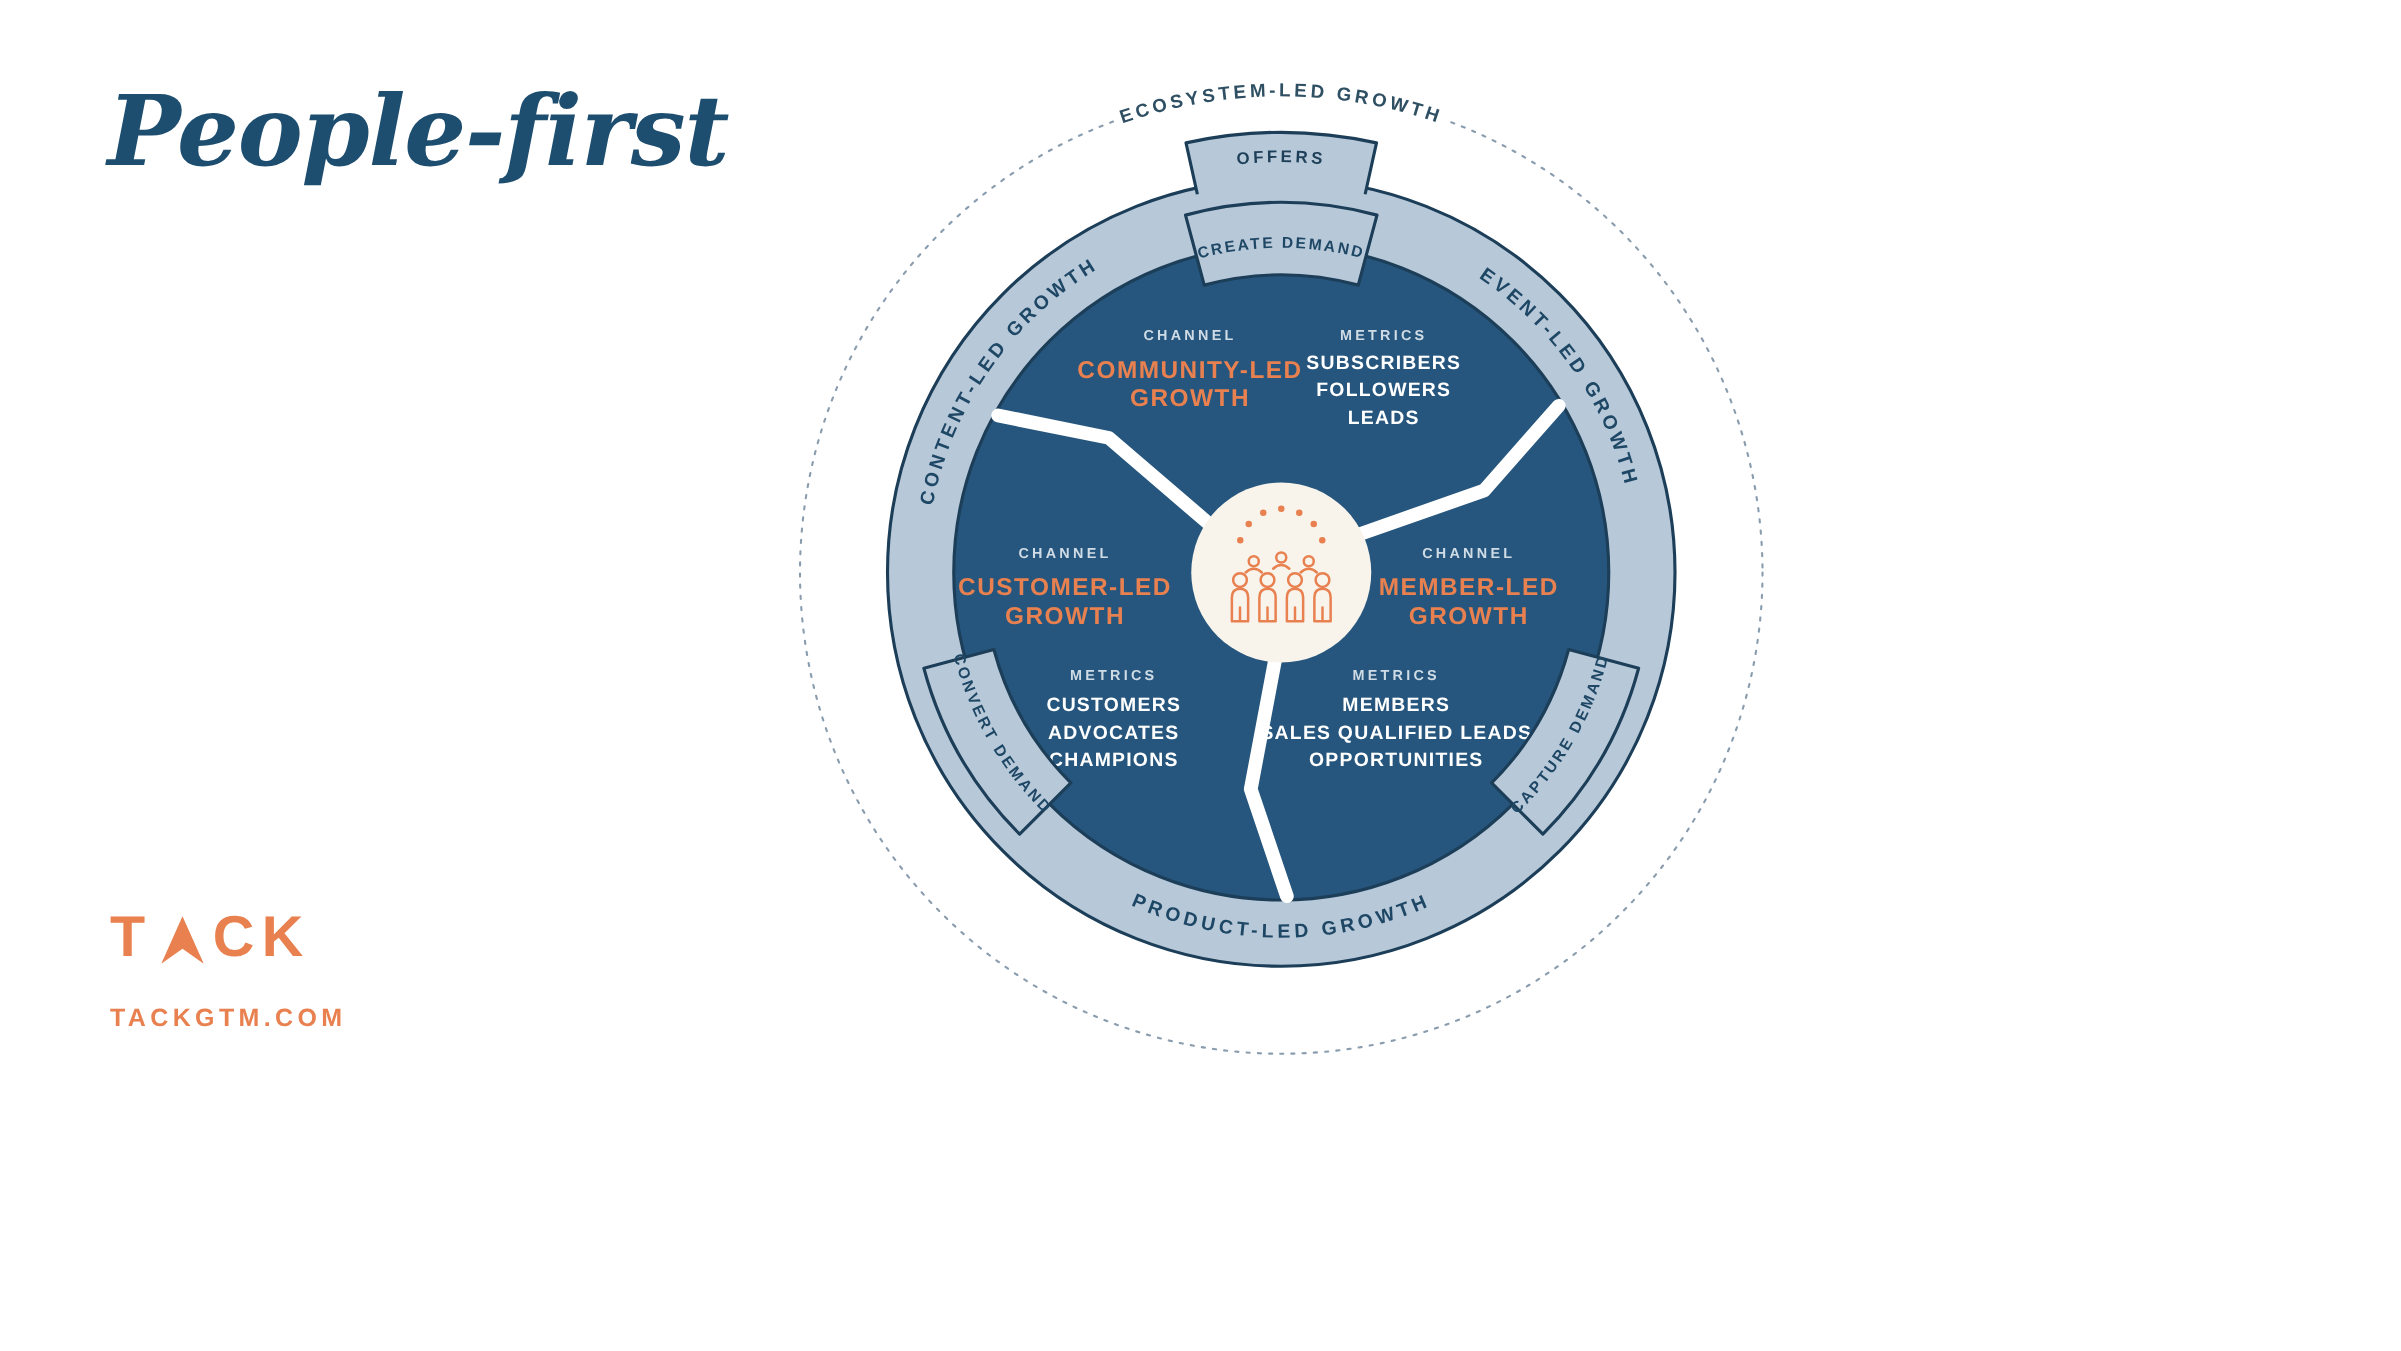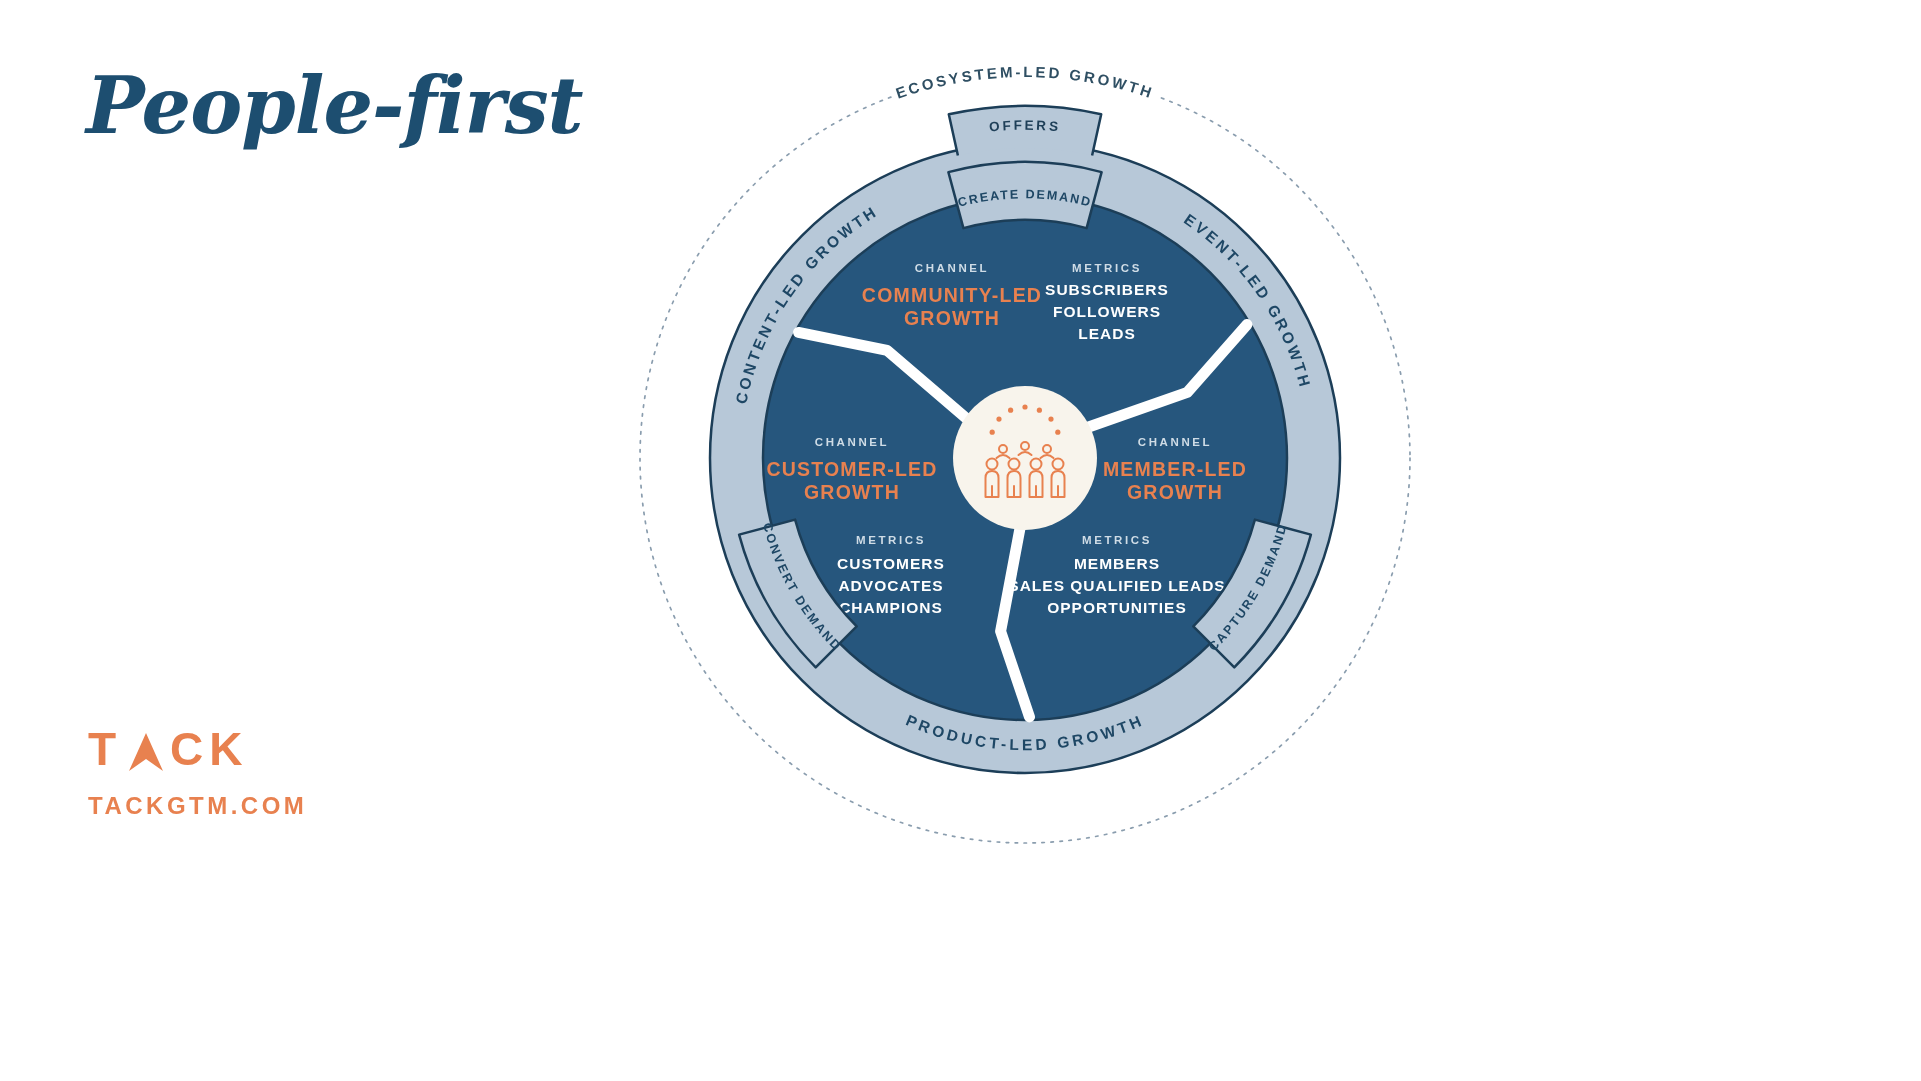--- a/index.html
+++ b/index.html
@@ -27,24 +27,24 @@
   .brand-row{
     display:flex;align-items:flex-end;gap:7px;
     color:#e8814f;
     font-weight:bold;
     font-size:46px;
     letter-spacing:6px;
     line-height:1;
   }
   .brand-row svg{display:block;margin-bottom:1px;}
   .brand-site{
-    margin-top:20px;
+    margin-top:32px;
     color:#e8814f;
     font-weight:bold;
-    font-size:24px;
+    font-size:20px;
     letter-spacing:3.5px;
   }
   
   .diagram{position:absolute;left:615px;top:48px;}
   text{font-family:"Liberation Sans", sans-serif;}
   .lbl-eco{font-size:15px;font-weight:bold;letter-spacing:3px;fill:#2f4f63;}
   .lbl-ring{font-size:15.5px;font-weight:bold;letter-spacing:3.2px;fill:#1e4765;}
   .lbl-offers{font-size:13.5px;font-weight:bold;letter-spacing:2.8px;fill:#1e3f58;}
   .lbl-tab{font-size:12.5px;font-weight:bold;letter-spacing:2px;fill:#1e4765;}
   .kicker{font-size:11.5px;font-weight:bold;letter-spacing:2.6px;fill:#cfdce6;}

